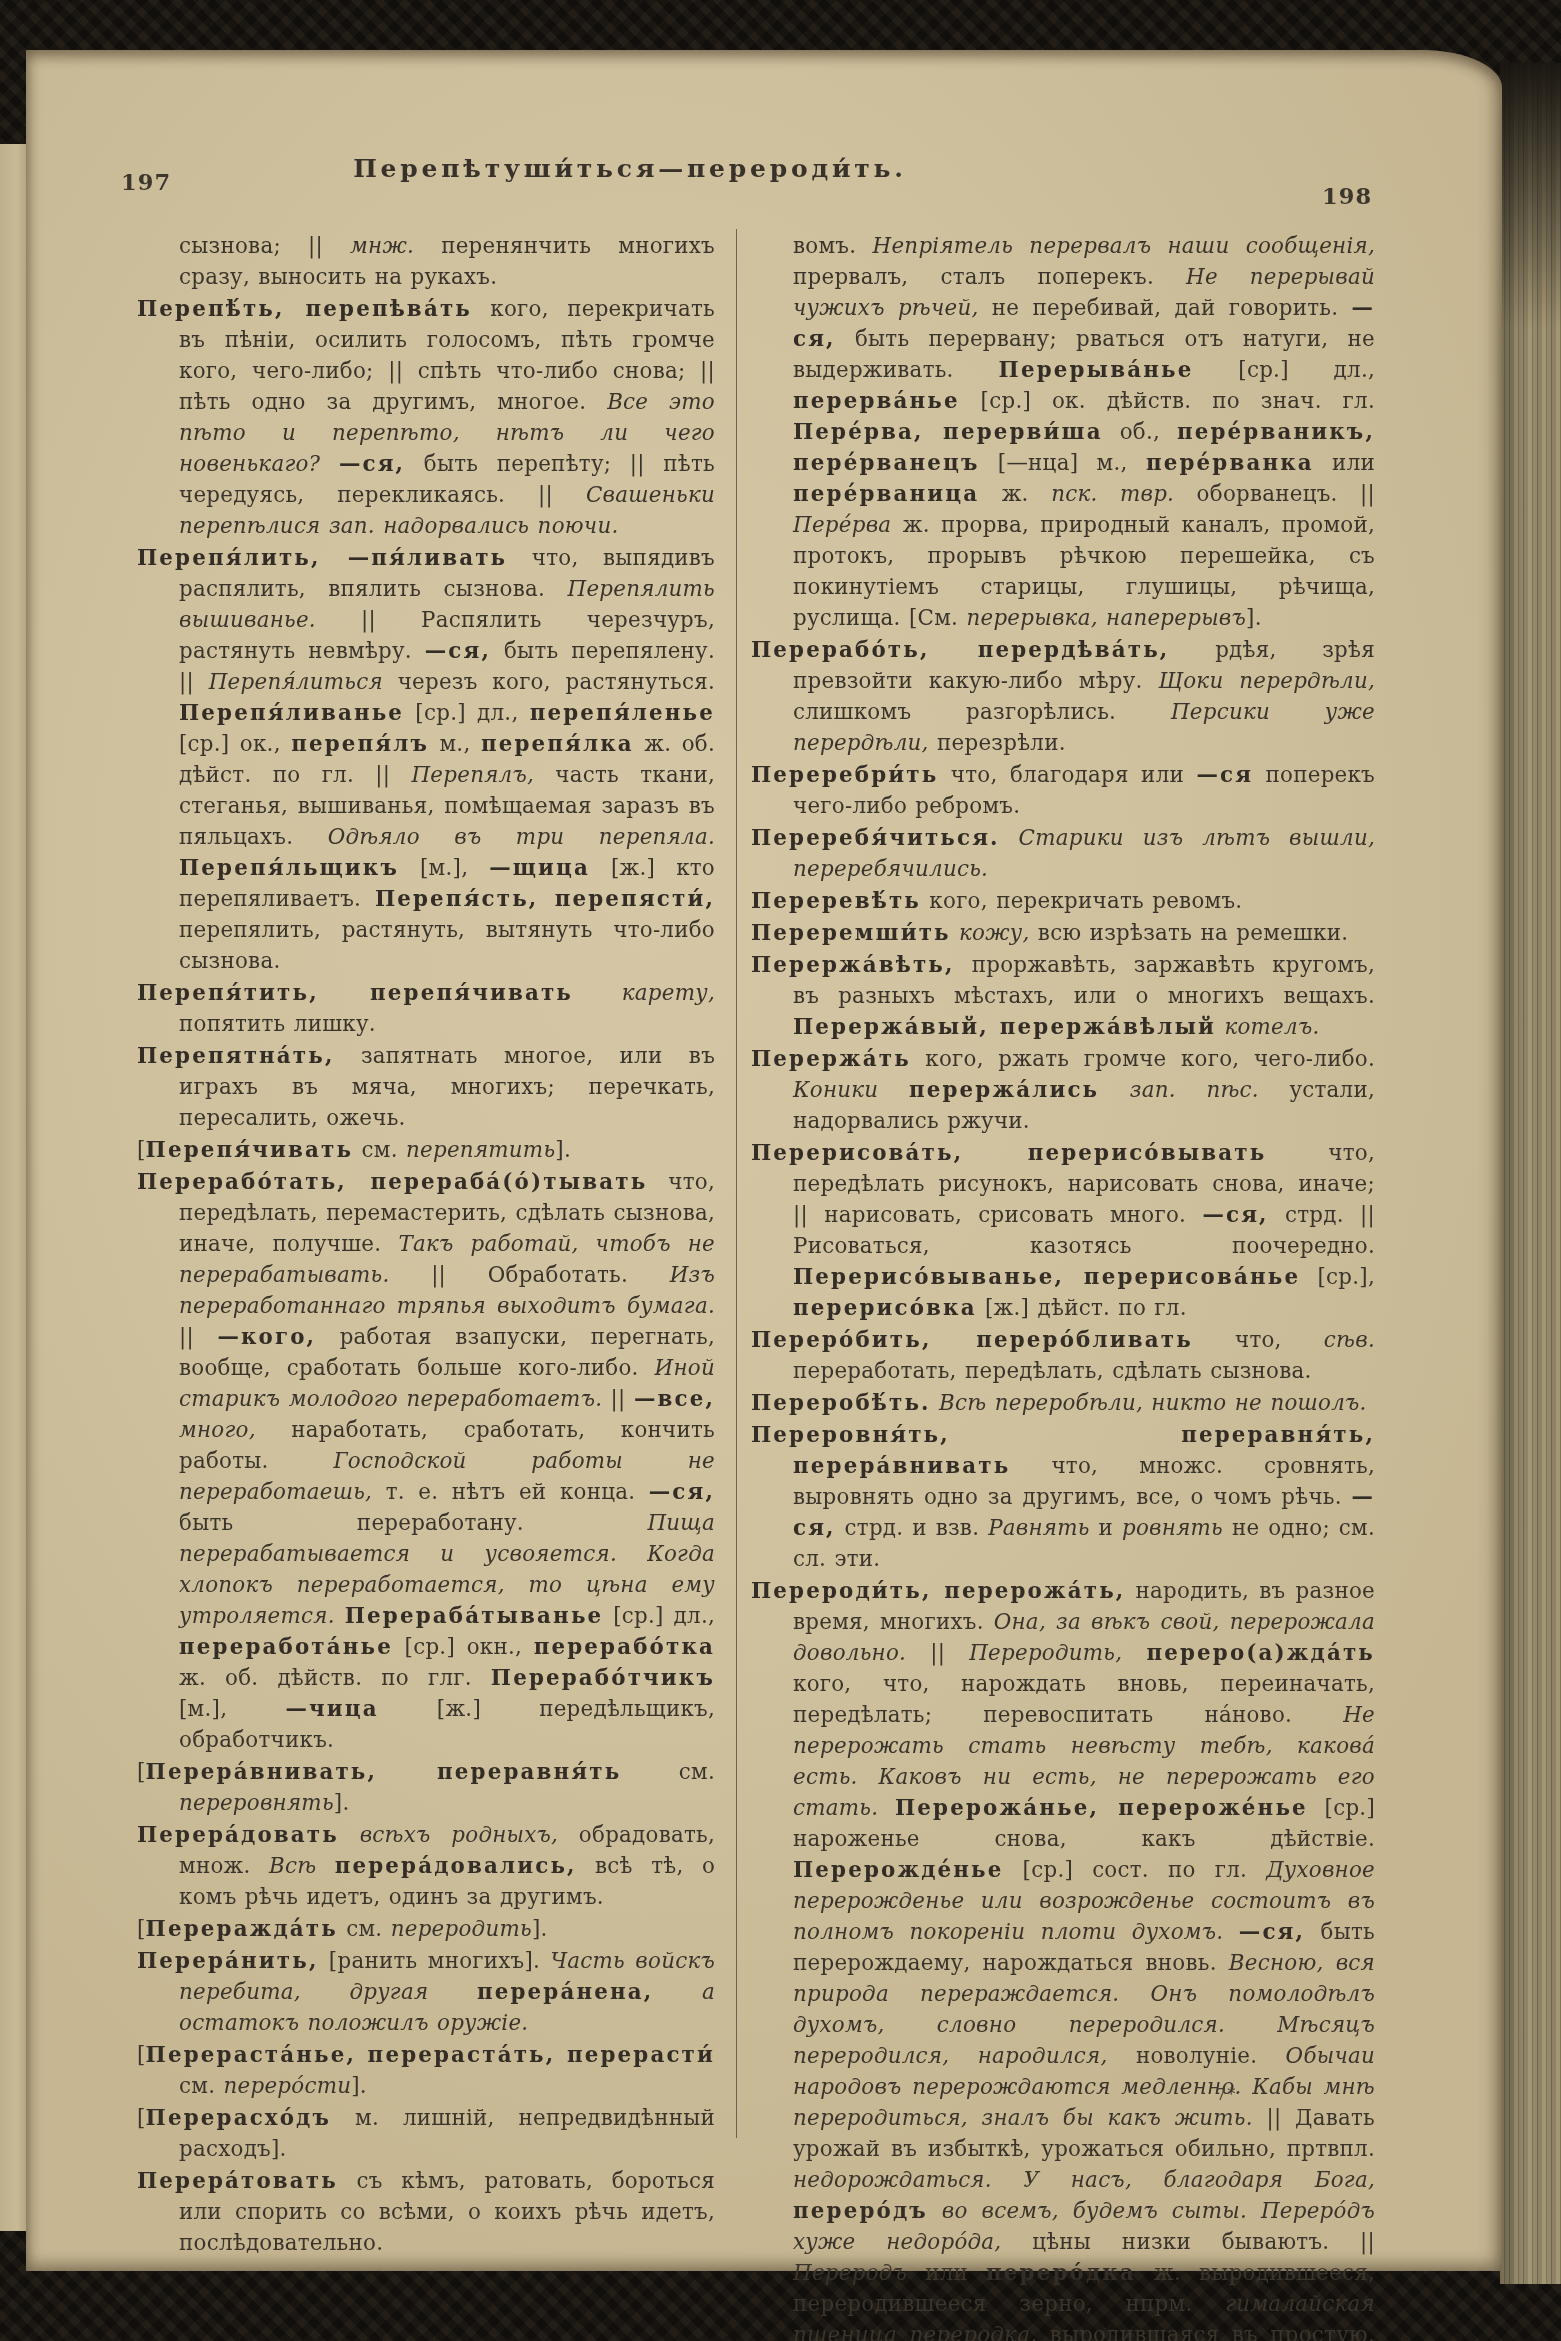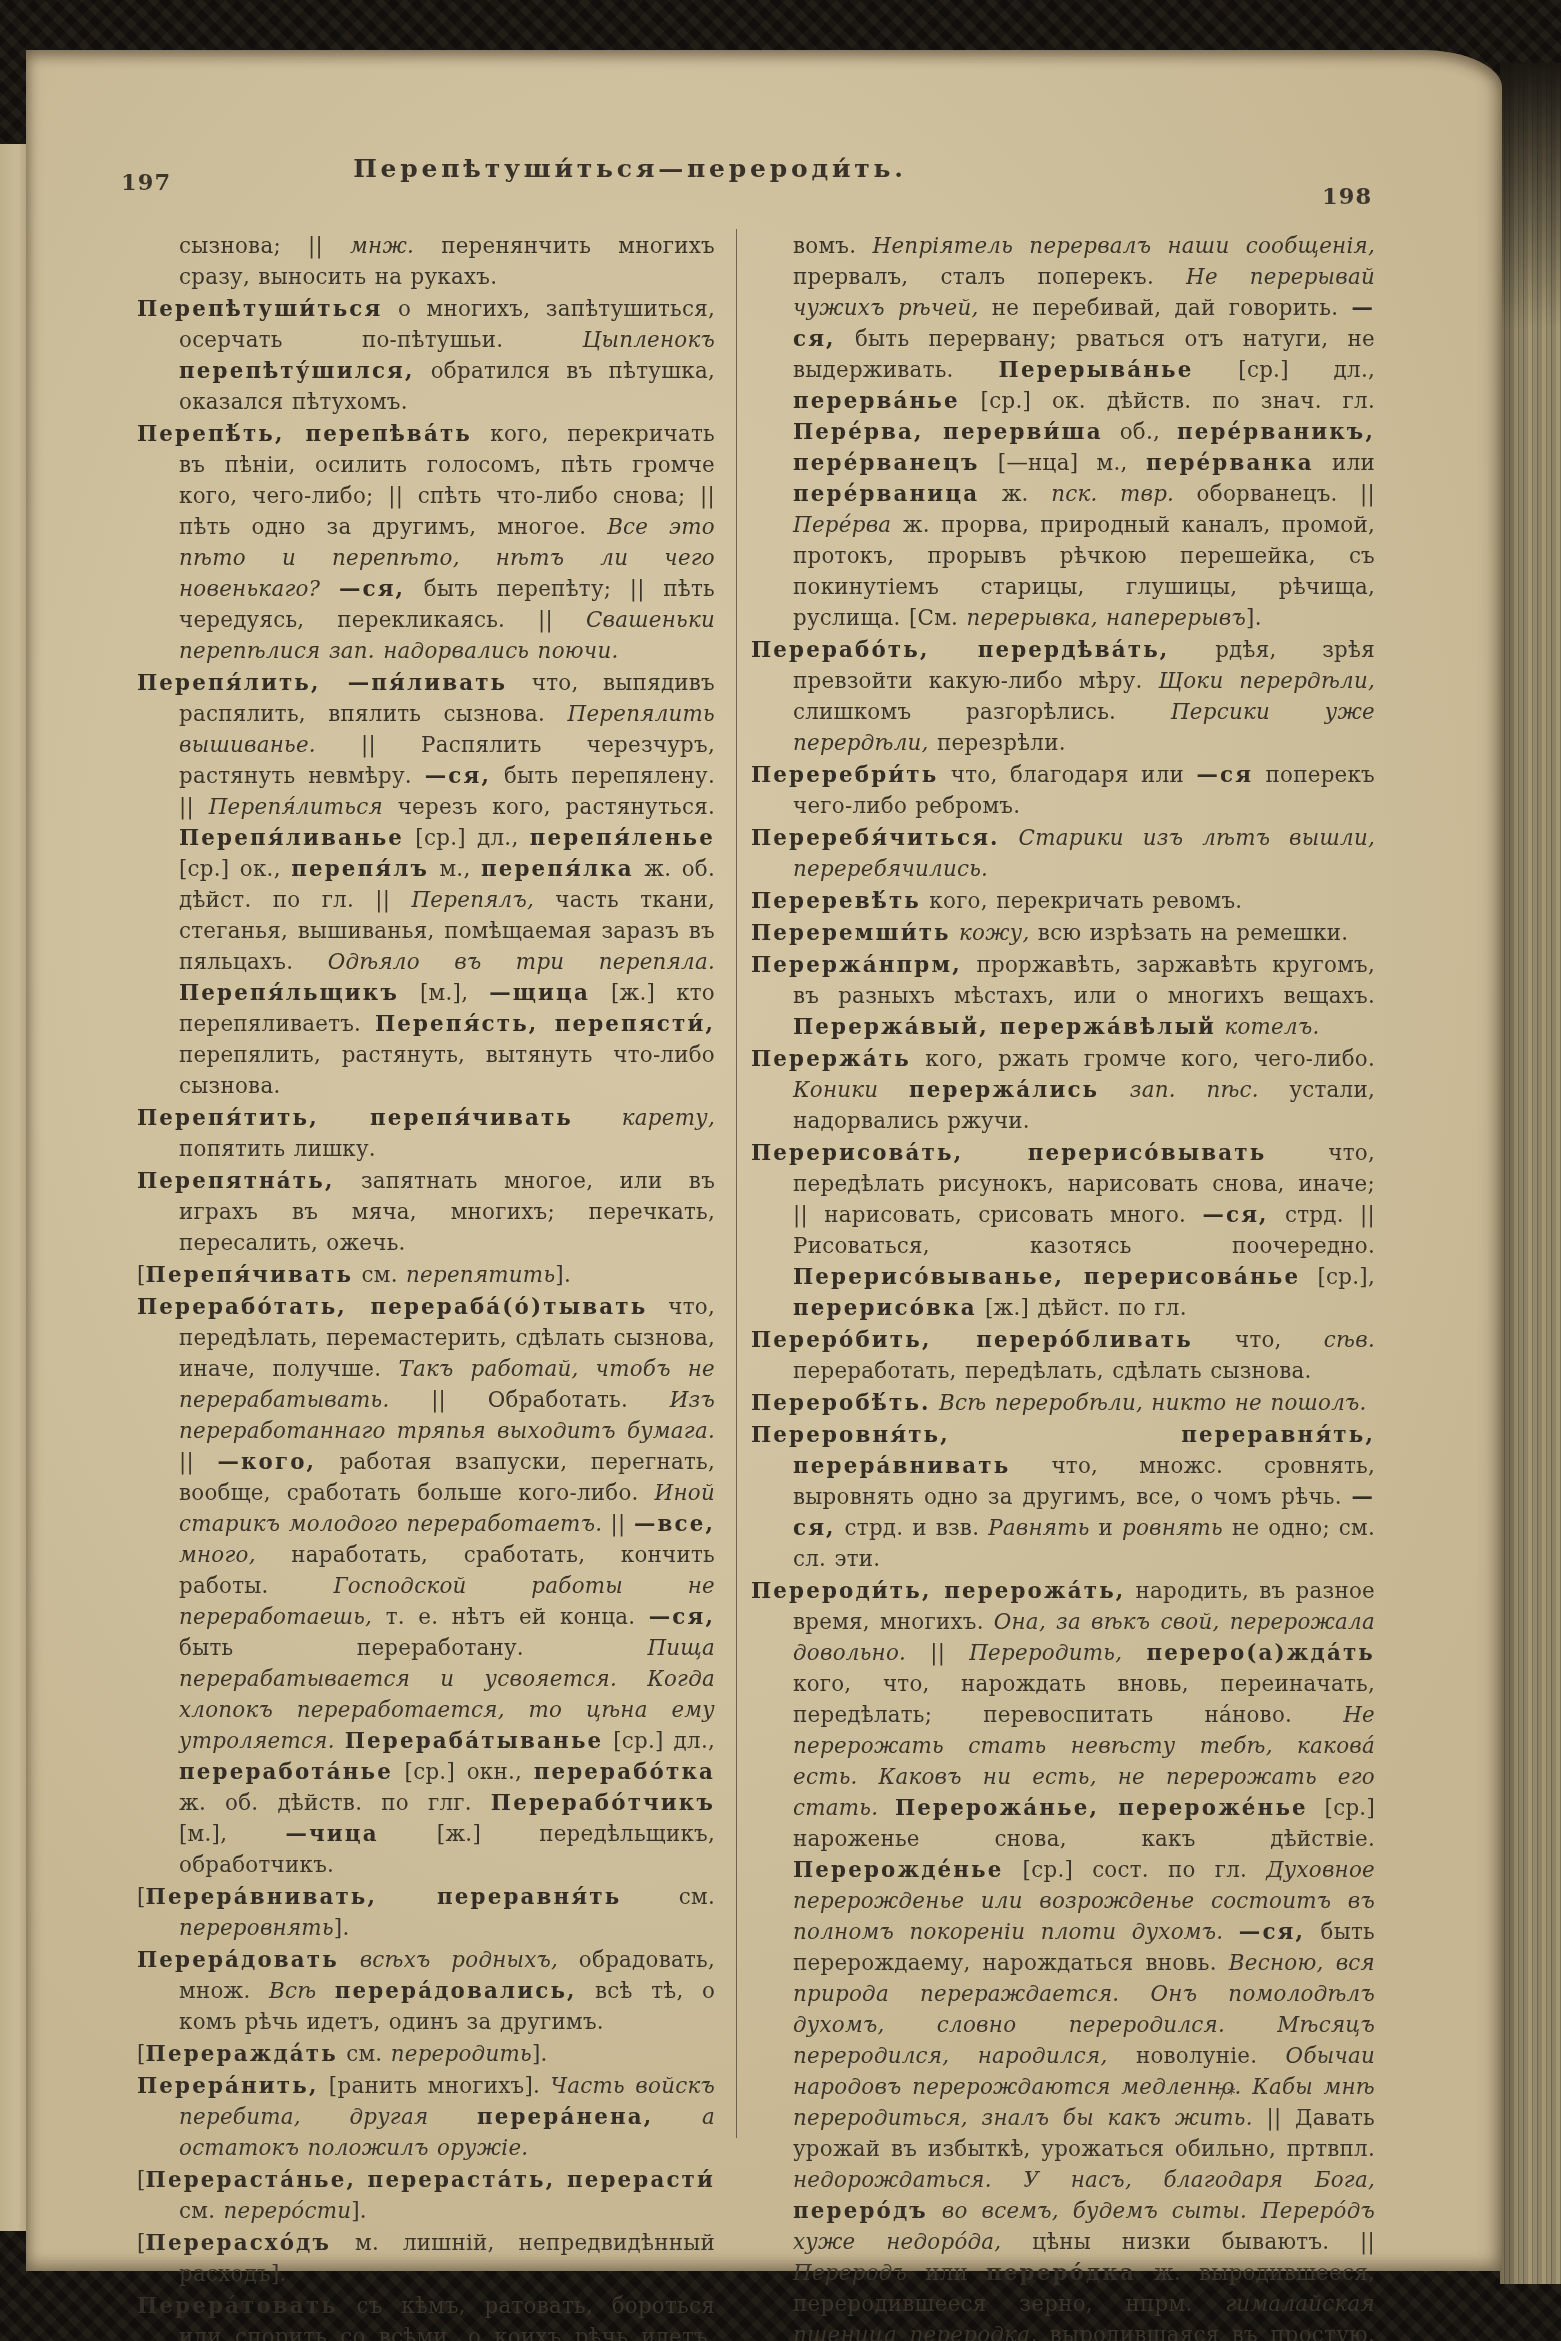--- a/index.html
+++ b/index.html
@@ -85,21 +85,20 @@
 
 <div class="page">
   <div class="pageno left">197</div>
   <div class="running-header">Перепѣтуши́ться—перероди́ть.</div>
   <div class="pageno right">198</div>
 
   <div class="divider"></div>
 
   <div class="column left" id="col-left">
       <p class="entry cont"><span>сызнова; || </span><span class="i">мнж.</span><span> перенянчить многихъ сразу, выносить на рукахъ.</span></p>
-      <p class="entry"><span class="b">Перепѣтуши́ться</span><span> о многихъ, запѣтушиться, осерчать по-пѣтушьи. </span><span class="i">Цыпленокъ </span><span class="b">перепѣту́шился,</span><span> обратился въ пѣтушка, оказался пѣтухомъ.</span></p>
       <p class="entry"><span class="b">Перепѣ́ть, перепѣва́ть</span><span> кого, перекричать въ пѣніи, осилить голосомъ, пѣть громче кого, чего-либо; || спѣть что-либо снова; || пѣть одно за другимъ, многое. </span><span class="i">Все это пѣто и перепѣто, нѣтъ ли чего новенькаго?</span><span> </span><span class="b">—ся,</span><span> быть перепѣту; || пѣть чередуясь, перекликаясь. || </span><span class="i">Свашеньки перепѣлися зап. надорвались поючи.</span></p>
       <p class="entry"><span class="b">Перепя́лить, —пя́ливать</span><span> что, выпядивъ распялить, впялить сызнова. </span><span class="i">Перепялить вышиванье.</span><span> || Распялить черезчуръ, растянуть невмѣру. </span><span class="b">—ся,</span><span> быть перепялену. || </span><span class="i">Перепя́литься</span><span> черезъ кого, растянуться. </span><span class="b">Перепя́ливанье</span><span> [ср.] дл., </span><span class="b">перепя́ленье</span><span> [ср.] ок., </span><span class="b">перепя́лъ</span><span> м., </span><span class="b">перепя́лка</span><span> ж. об. дѣйст. по гл. || </span><span class="i">Перепялъ,</span><span> часть ткани, стеганья, вышиванья, помѣщаемая заразъ въ пяльцахъ. </span><span class="i">Одѣяло въ три перепяла.</span><span> </span><span class="b">Перепя́льщикъ</span><span> [м.], </span><span class="b">—щица</span><span> [ж.] кто перепяливаетъ. </span><span class="b">Перепя́сть, перепясти́,</span><span> перепялить, растянуть, вытянуть что-либо сызнова.</span></p>
       <p class="entry"><span class="b">Перепя́тить, перепя́чивать</span><span> </span><span class="i">карету,</span><span> попятить лишку.</span></p>
       <p class="entry"><span class="b">Перепятна́ть,</span><span> запятнать многое, или въ играхъ въ мяча, многихъ; перечкать, пересалить, ожечь.</span></p>
       <p class="entry"><span>[</span><span class="b">Перепя́чивать</span><span> см. </span><span class="i">перепятить</span><span>].</span></p>
       <p class="entry"><span class="b">Перерабо́тать, перераба́(о́)тывать</span><span> что, передѣлать, перемастерить, сдѣлать сызнова, иначе, получше. </span><span class="i">Такъ работай, чтобъ не перерабатывать.</span><span> || Обработать. </span><span class="i">Изъ переработаннаго тряпья выходитъ бумага.</span><span> || </span><span class="b">—кого,</span><span> работая взапуски, перегнать, вообще, сработать больше кого-либо. </span><span class="i">Иной старикъ молодого переработаетъ.</span><span> || </span><span class="b">—все,</span><span> </span><span class="i">много,</span><span> наработать, сработать, кончить работы. </span><span class="i">Господской работы не переработаешь,</span><span> т. е. нѣтъ ей конца. </span><span class="b">—ся,</span><span> быть переработану. </span><span class="i">Пища перерабатывается и усвояется. Когда хлопокъ переработается, то цѣна ему утроляется.</span><span> </span><span class="b">Перераба́тыванье</span><span> [ср.] дл., </span><span class="b">переработа́нье</span><span> [ср.] окн., </span><span class="b">перерабо́тка</span><span> ж. об. дѣйств. по глг. </span><span class="b">Перерабо́тчикъ</span><span> [м.], </span><span class="b">—чица</span><span> [ж.] передѣльщикъ, обработчикъ.</span></p>
       <p class="entry"><span>[</span><span class="b">Перера́внивать, переравня́ть</span><span> см. </span><span class="i">переровнять</span><span>].</span></p>
       <p class="entry"><span class="b">Перера́довать</span><span> </span><span class="i">всѣхъ родныхъ,</span><span> обрадовать, множ. </span><span class="i">Всѣ</span><span> </span><span class="b">перера́довались,</span><span> всѣ тѣ, о комъ рѣчь идетъ, одинъ за другимъ.</span></p>
       <p class="entry"><span>[</span><span class="b">Перераждáть</span><span> см. </span><span class="i">переродить</span><span>].</span></p>
       <p class="entry"><span class="b">Перера́нить,</span><span> [ранить многихъ]. </span><span class="i">Часть войскъ перебита, другая</span><span> </span><span class="b">перера́нена,</span><span> </span><span class="i">а остатокъ положилъ оружіе.</span></p>
@@ -107,21 +106,21 @@
       <p class="entry"><span>[</span><span class="b">Перерасхо́дъ</span><span> м. лишній, непредвидѣнный расходъ].</span></p>
       <p class="entry"><span class="b">Перера́товать</span><span> съ кѣмъ, ратовать, бороться или спорить со всѣми, о коихъ рѣчь идетъ, послѣдовательно.</span></p>
     </div>
   <div class="column right" id="col-right">
       <p class="entry cont"><span>вомъ. </span><span class="i">Непріятель перервалъ наши сообщенія,</span><span> прервалъ, сталъ поперекъ. </span><span class="i">Не перерывай чужихъ рѣчей,</span><span> не перебивай, дай говорить. </span><span class="b">—ся,</span><span> быть перервану; рваться отъ натуги, не выдерживать. </span><span class="b">Перерыва́нье</span><span> [ср.] дл., </span><span class="b">перерва́нье</span><span> [ср.] ок. дѣйств. по знач. гл. </span><span class="b">Перéрва, перерви́ша</span><span> об., </span><span class="b">перéрваникъ, перéрванецъ</span><span> [—нца] м., </span><span class="b">перéрванка</span><span> или </span><span class="b">перéрваница</span><span> ж. </span><span class="i">пск. твр.</span><span> оборванецъ. || </span><span class="i">Перéрва</span><span> ж. прорва, природный каналъ, промой, протокъ, прорывъ рѣчкою перешейка, съ покинутіемъ старицы, глушицы, рѣчища, руслища. [См. </span><span class="i">перерывка, наперерывъ</span><span>].</span></p>
       <p class="entry"><span class="b">Перерабо́ть, перердѣва́ть,</span><span> рдѣя, зрѣя превзойти какую-либо мѣру. </span><span class="i">Щоки перердѣли,</span><span> слишкомъ разгорѣлись. </span><span class="i">Персики уже перердѣли,</span><span> перезрѣли.</span></p>
       <p class="entry"><span class="b">Переребри́ть</span><span> что, благодаря или </span><span class="b">—ся</span><span> поперекъ чего-либо ребромъ.</span></p>
       <p class="entry"><span class="b">Переребя́читься.</span><span> </span><span class="i">Старики изъ лѣтъ вышли, переребячились.</span></p>
       <p class="entry"><span class="b">Переревѣ́ть</span><span> кого, перекричать ревомъ.</span></p>
       <p class="entry"><span class="b">Переремши́ть</span><span> </span><span class="i">кожу,</span><span> всю изрѣзать на ремешки.</span></p>
-      <p class="entry"><span class="b">Перержа́нпрм,</span><span> проржавѣть, заржавѣть кругомъ, въ разныхъ мѣстахъ, или о многихъ вещахъ. </span><span class="b">Перержа́вый, перержа́вѣлый</span><span> </span><span class="i">котелъ.</span></p>
+      <p class="entry"><span class="b">Перержа́вѣть,</span><span> проржавѣть, заржавѣть кругомъ, въ разныхъ мѣстахъ, или о многихъ вещахъ. </span><span class="b">Перержа́вый, перержа́вѣлый</span><span> </span><span class="i">котелъ.</span></p>
       <p class="entry"><span class="b">Перержа́ть</span><span> кого, ржать громче кого, чего-либо. </span><span class="i">Коники</span><span> </span><span class="b">перержа́лись</span><span> </span><span class="i">зап. пѣс.</span><span> устали, надорвались ржучи.</span></p>
       <p class="entry"><span class="b">Перерисова́ть, перерисо́вывать</span><span> что, передѣлать рисунокъ, нарисовать снова, иначе; || нарисовать, срисовать много. </span><span class="b">—ся,</span><span> стрд. || Рисоваться, казотясь поочередно. </span><span class="b">Перерисо́выванье, перерисова́нье</span><span> [ср.], </span><span class="b">перерисо́вка</span><span> [ж.] дѣйст. по гл.</span></p>
       <p class="entry"><span class="b">Переро́бить, переро́бливать</span><span> что, </span><span class="i">сѣв.</span><span> переработать, передѣлать, сдѣлать сызнова.</span></p>
       <p class="entry"><span class="b">Переробѣ́ть.</span><span> </span><span class="i">Всѣ переробѣли, никто не пошолъ.</span></p>
       <p class="entry"><span class="b">Переровня́ть, переравня́ть, перера́внивать</span><span> что, множс. сровнять, выровнять одно за другимъ, все, о чомъ рѣчь. </span><span class="b">—ся,</span><span> стрд. и взв. </span><span class="i">Равнять</span><span> и </span><span class="i">ровнять</span><span> не одно; см. сл. эти.</span></p>
       <p class="entry"><span class="b">Перероди́ть, перерожа́ть,</span><span> народить, въ разное время, многихъ. </span><span class="i">Она, за вѣкъ свой, перерожала довольно.</span><span> || </span><span class="i">Переродить,</span><span> </span><span class="b">переро(а)жда́ть</span><span> кого, что, нарождать вновь, переиначать, передѣлать; перевоспитать на́ново. </span><span class="i">Не перерожать стать невѣсту тебѣ, какова́ есть. Каковъ ни есть, не перерожать его стать.</span><span> </span><span class="b">Перерожа́нье, перерожéнье</span><span> [ср.] нароженье снова, какъ дѣйствіе. </span><span class="b">Перерождéнье</span><span> [ср.] сост. по гл. </span><span class="i">Духовное перерожденье или возрожденье состоитъ въ полномъ покореніи плоти духомъ.</span><span> </span><span class="b">—ся,</span><span> быть перерождаему, нарождаться вновь. </span><span class="i">Весною, вся природа перераждается. Онъ помолодѣлъ духомъ, словно переродился. Мѣсяцъ переродился, народился,</span><span> новолуніе. </span><span class="i">Обычаи народовъ перерождаются медленно. Кабы мнѣ переродиться, зналъ бы какъ жить.</span><span> || Давать урожай въ избыткѣ, урожаться обильно, пртвпл. </span><span class="i">недорождаться. У насъ, благодаря Бога,</span><span> </span><span class="b">переро́дъ</span><span> </span><span class="i">во всемъ, будемъ сыты. Переро́дъ хуже недоро́да,</span><span> цѣны низки бываютъ. || </span><span class="i">Переродъ</span><span> или </span><span class="b">переро́дка</span><span> ж. выродившееся, переродившееся зерно, нпрм. </span><span class="i">гималайская пшеница переродка,</span><span> выродившаяся въ простую. </span><span class="b">Переро́дные</span><span> </span><span class="i">хлѣба́,</span><span> породы перерождающіяся; </span></p>
     </div>
 
   <div class="sig-mark">7*</div>
 </div>

